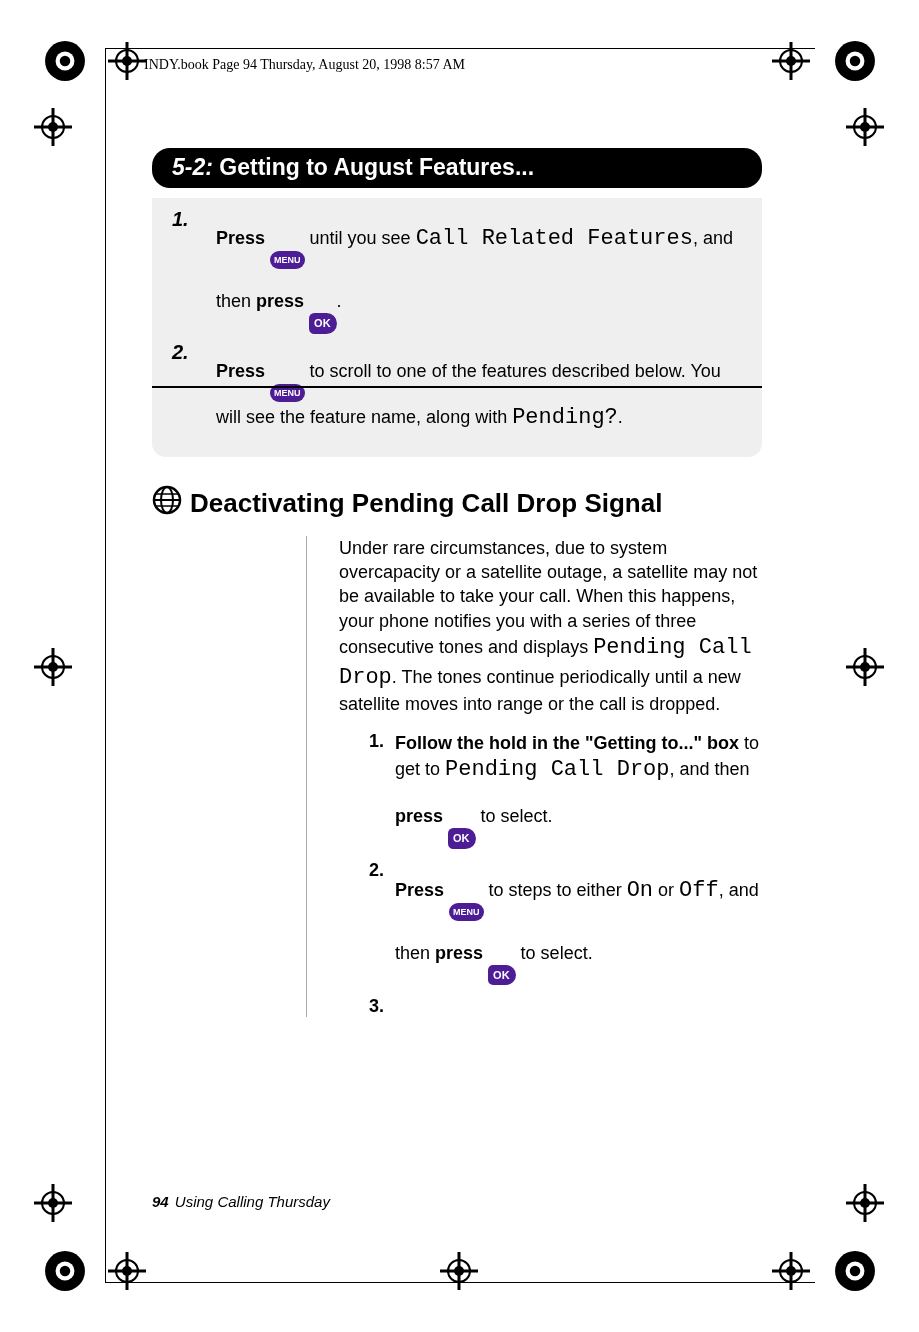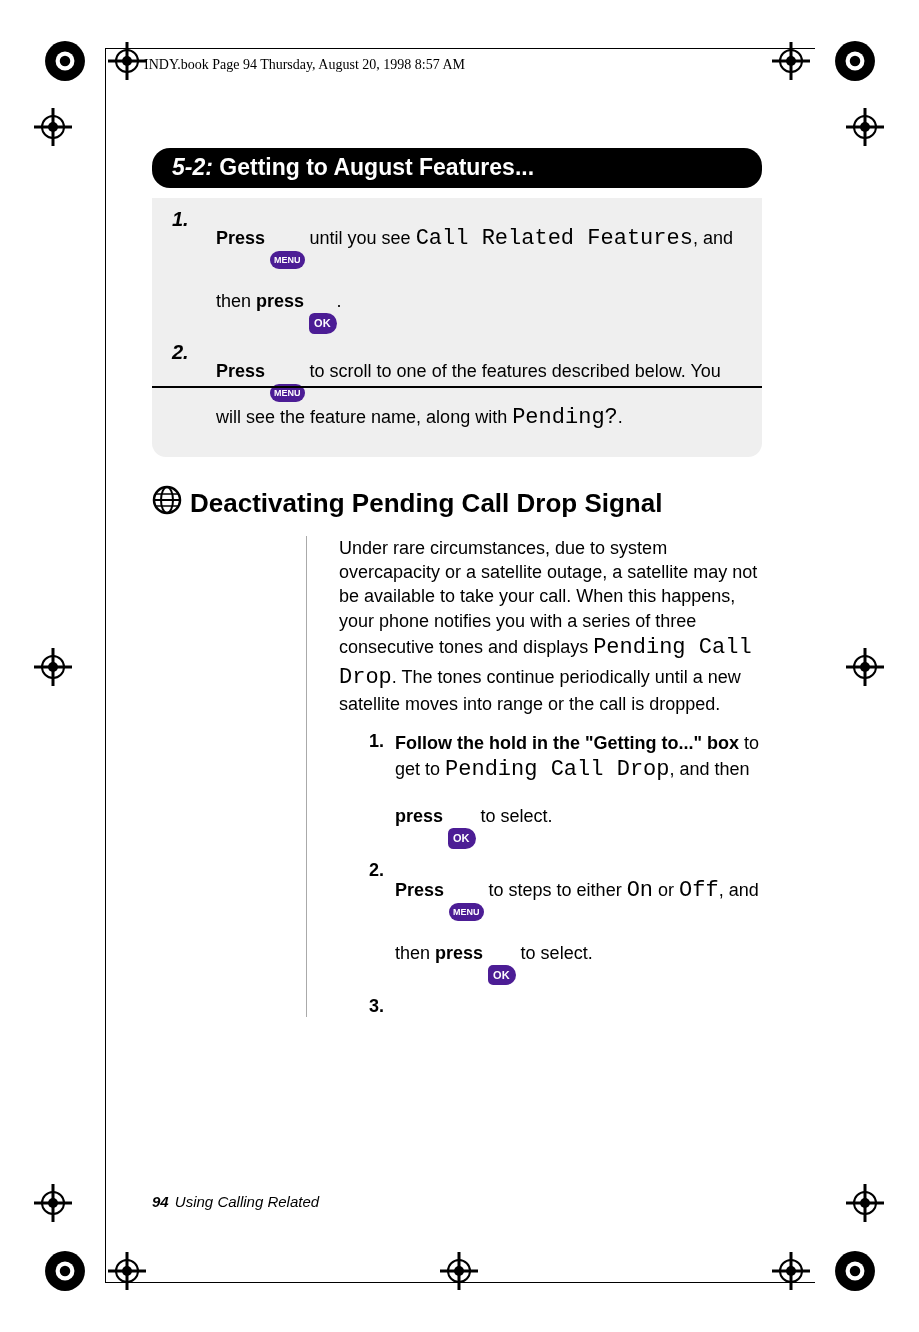--- a/index.html
+++ b/index.html
@@ -243,16 +243,16 @@
         <div class="numitem">
           <div class="n">3.</div>
         </div>
       </div>
     </div>
 
   </div>
 
   <div class="footer">
     <span class="pn">94</span>
-    <span class="ft">Using Calling Related</span>
+    <span class="ft">Using Calling Thursday</span>
   </div>
 
 </div>
 
 </body></html>

